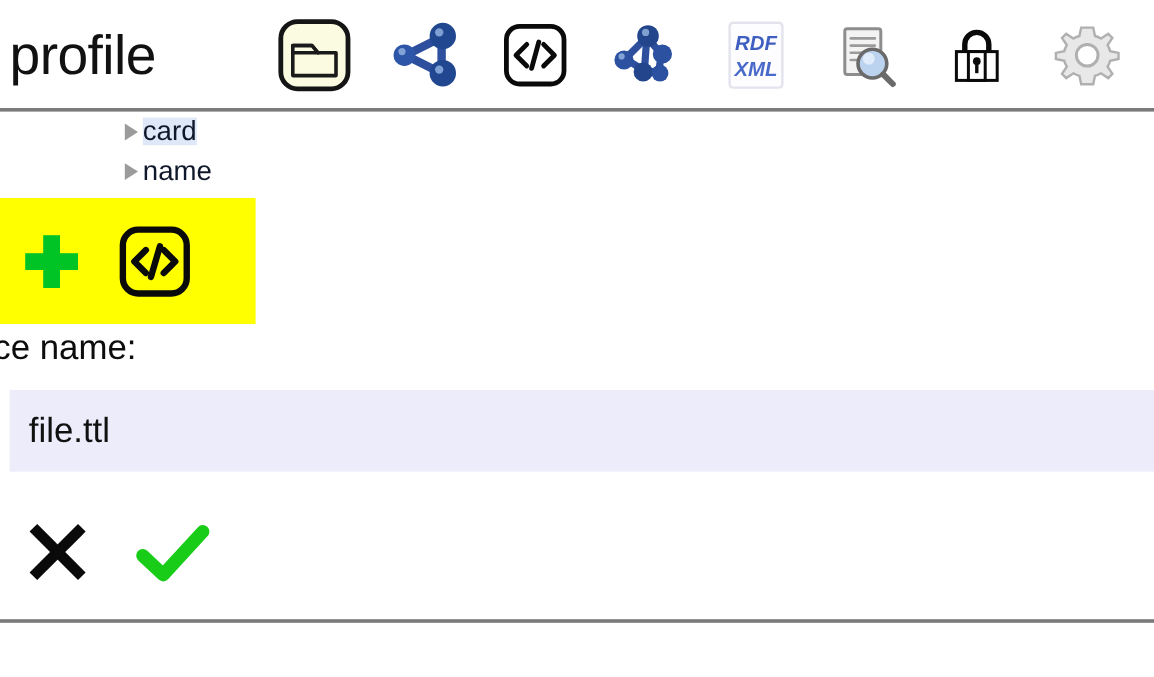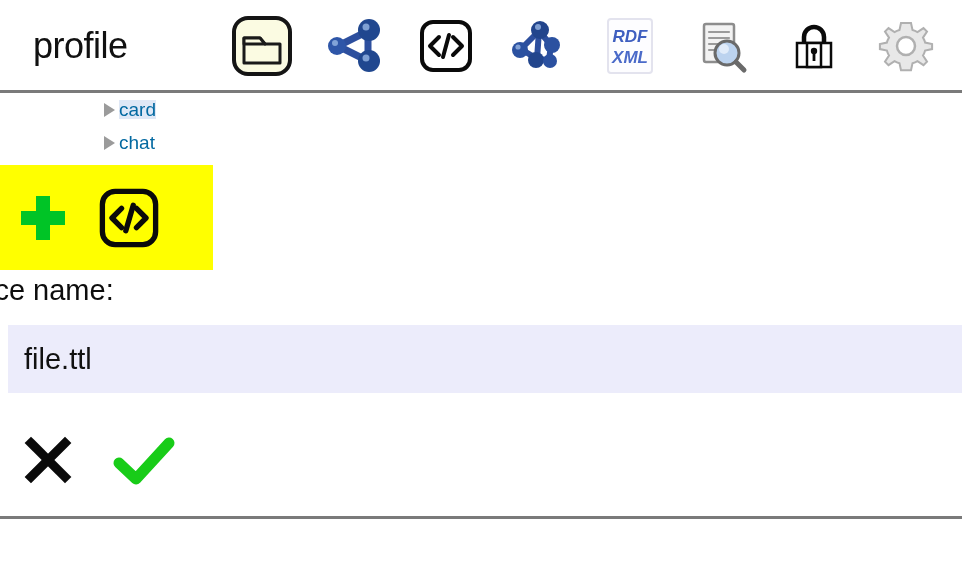--- a/index.html
+++ b/index.html
@@ -20,25 +20,25 @@
   
   .header {
     position: absolute;
     left: 0; top: 0;
     width: 962px; height: 92px;
     background: #ffffff;
     display: flex;
     align-items: center;
   }
   .app-title {
-    font-size: 36px;
+    font-size: 46px;
     color: #111111;
     font-weight: 400;
     letter-spacing: -0.5px;
-    margin-left: 33px;
+    margin-left: 8px;
     line-height: 1;
     white-space: nowrap;
   }
   .toolbar {
     position: absolute;
     left: 216px; top: 0;
     height: 92px;
     display: flex;
     align-items: center;
     gap: 0px;
@@ -78,22 +78,22 @@
   }
   .tri {
     width: 0; height: 0;
     border-top: 7px solid transparent;
     border-bottom: 7px solid transparent;
     border-left: 11px solid #9b9b9b;
     margin-right: 4px;
     flex: 0 0 auto;
   }
   .tree-label {
-    font-size: 19px;
-    color: #0369a1;
+    font-size: 23px;
+    color: #0f172a;
     line-height: 1;
     white-space: nowrap;
   }
   .tree-row.selected .tree-label {
     background: #dfe8f6;
   }
 
   
   .action-bar {
     position: absolute;
@@ -273,21 +273,21 @@
     <div class="header-rule"></div>
   </div>
 
   <div class="tree">
     <div class="tree-row selected">
       <span class="tri"></span>
       <span class="tree-label">card</span>
     </div>
     <div class="tree-row">
       <span class="tri"></span>
-      <span class="tree-label">chat</span>
+      <span class="tree-label">name</span>
     </div>
   </div>
 
   <div class="action-bar">
     <div class="act-btn">
       <svg class="ico" width="62" height="62" viewBox="0 0 62 62">
         <rect x="24" y="9" width="14" height="44" fill="#00c426"></rect>
         <rect x="9" y="24" width="44" height="14" fill="#00c426"></rect>
       </svg>
     </div>

